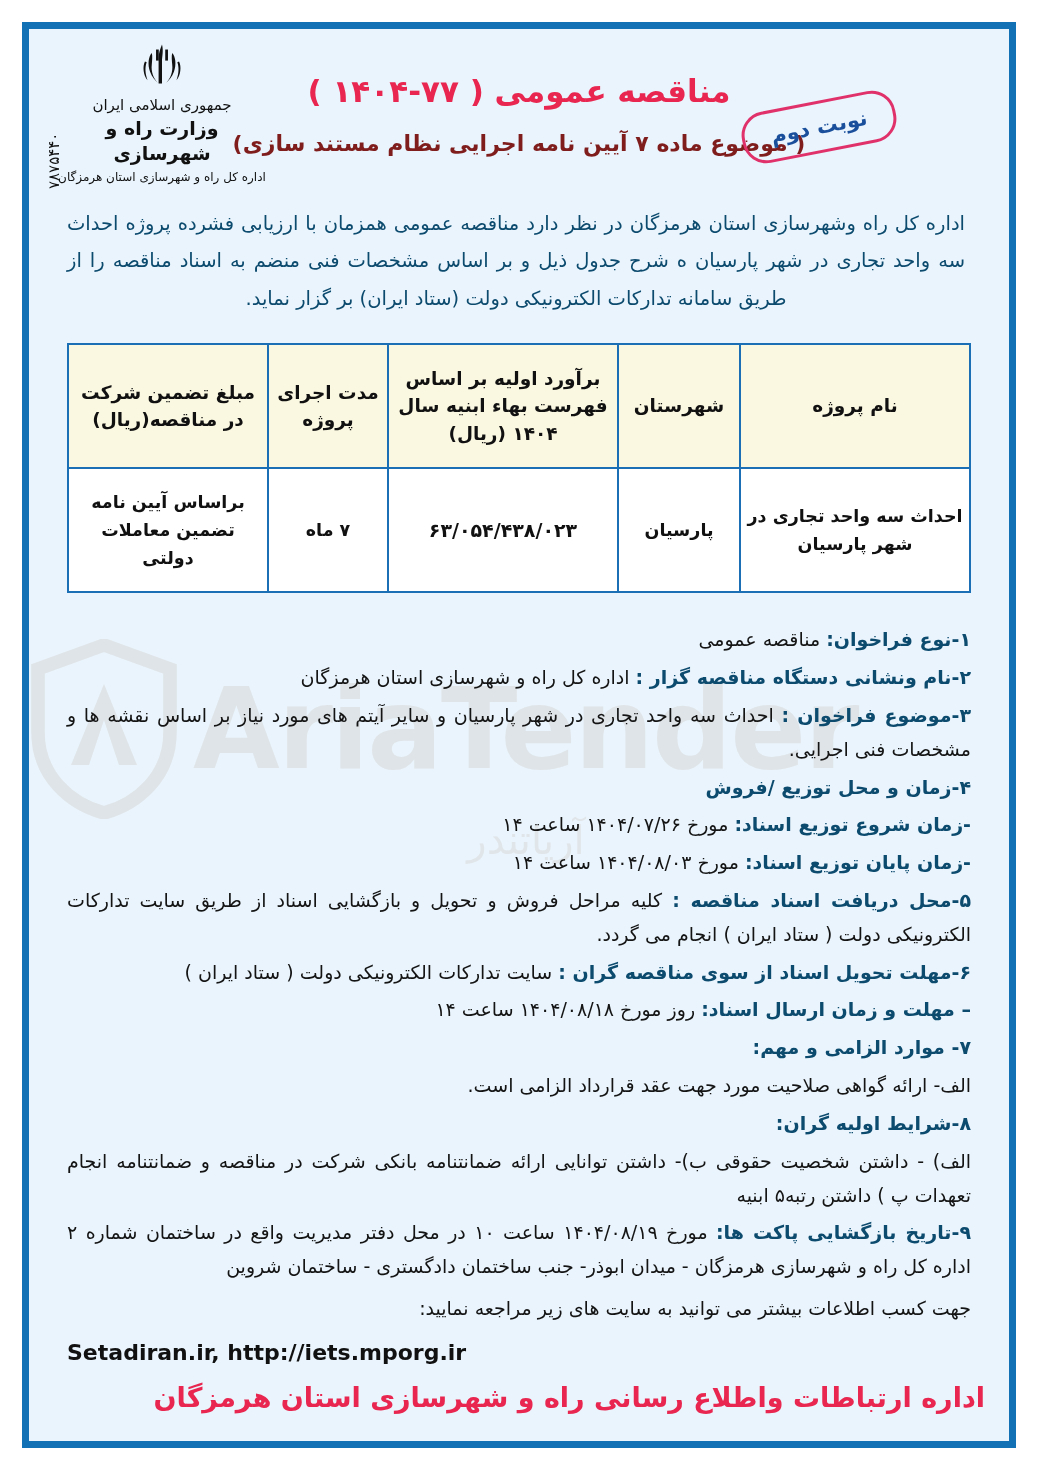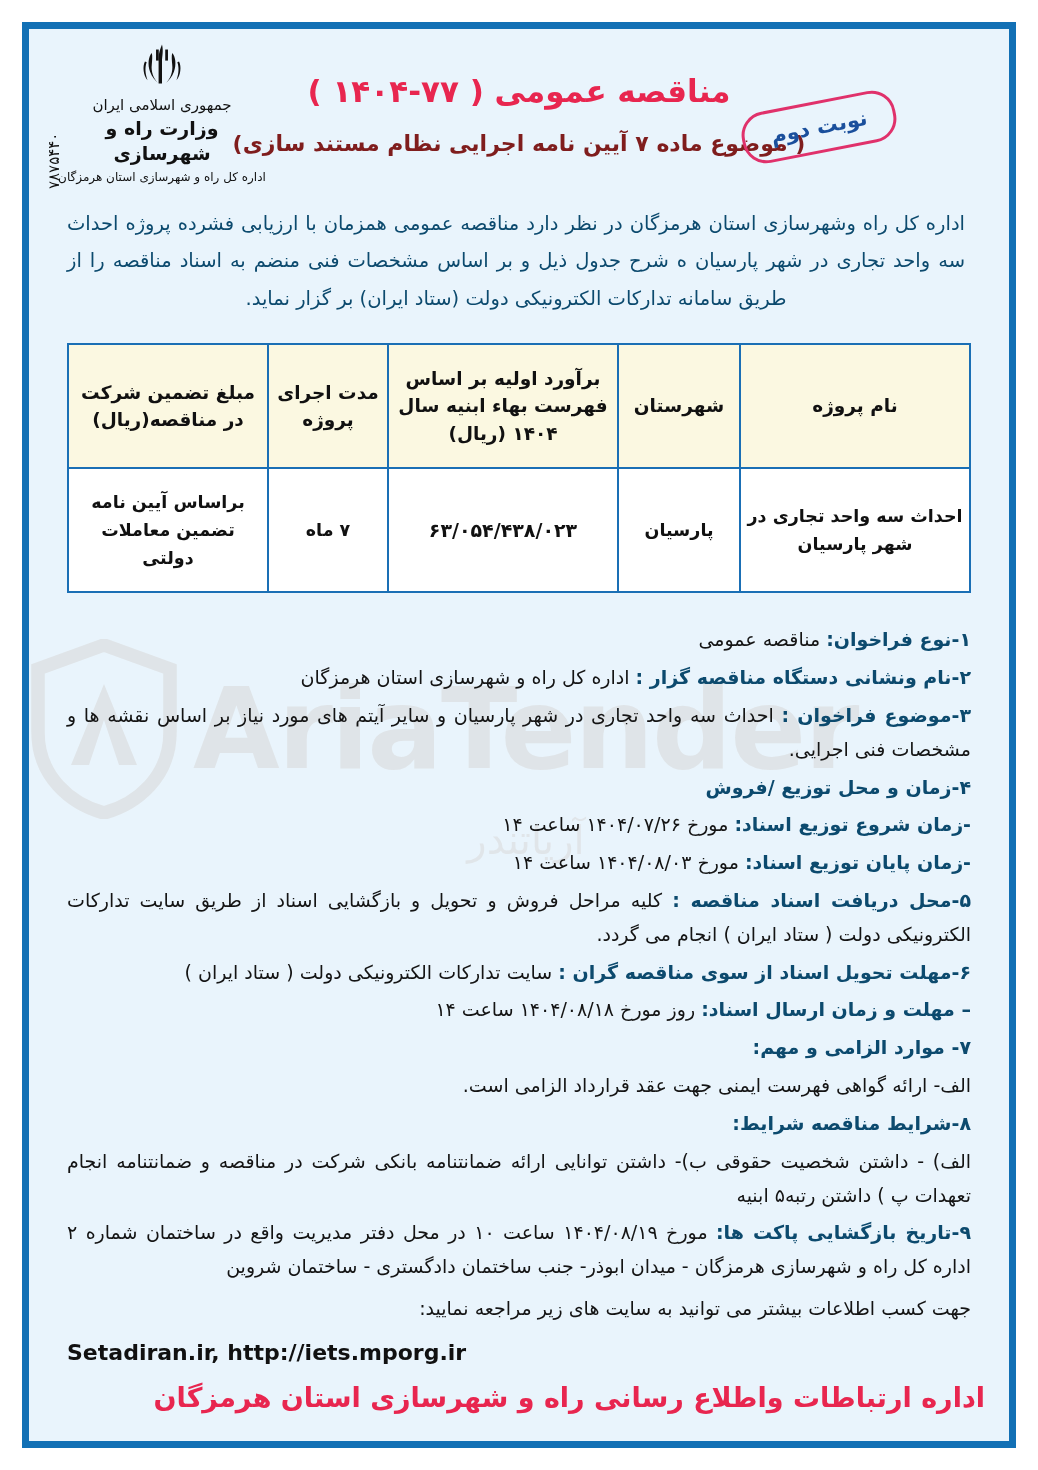--- a/index.html
+++ b/index.html
@@ -362,25 +362,25 @@
       <div class="item line-center">
         <span class="lbl"><span>–</span> <span>مهلت و زمان ارسال اسناد:</span></span>
         <span class="val">روز  مورخ  ۱۴۰۴/۰۸/۱۸  ساعت ۱۴</span>
       </div>
 
       <div class="item line-center">
         <span class="lbl"><span>۷-</span> <span>موارد الزامی و مهم:</span></span>
       </div>
 
       <div class="item line-center">
-        <span class="val">الف-   ارائه گواهی فهرست ایمنی  جهت عقد قرارداد الزامی است.</span>
-      </div>
-
-      <div class="item line-center">
-        <span class="lbl"><span>۸-</span><span>شرایط مناقصه شرایط:</span></span>
+        <span class="val">الف-   ارائه گواهی صلاحیت مورد  جهت عقد قرارداد الزامی است.</span>
+      </div>
+
+      <div class="item line-center">
+        <span class="lbl"><span>۸-</span><span>شرایط اولیه گران:</span></span>
       </div>
 
       <div class="item">
         <span class="val">الف) - داشتن شخصیت حقوقی ب)- داشتن توانایی ارائه ضمانتنامه بانکی شرکت در مناقصه و ضمانتنامه انجام تعهدات پ ) داشتن رتبه۵ ابنیه</span>
       </div>
 
       <div class="item">
         <span class="lbl"><span>۹-</span><span>تاریخ بازگشایی پاکت ها:</span></span>
         <span class="val">مورخ  ۱۴۰۴/۰۸/۱۹ ساعت ۱۰ در محل دفتر مدیریت واقع در ساختمان شماره ۲ اداره کل راه و شهرسازی هرمزگان -  میدان ابوذر- جنب ساختمان دادگستری - ساختمان شروین</span>
       </div>

